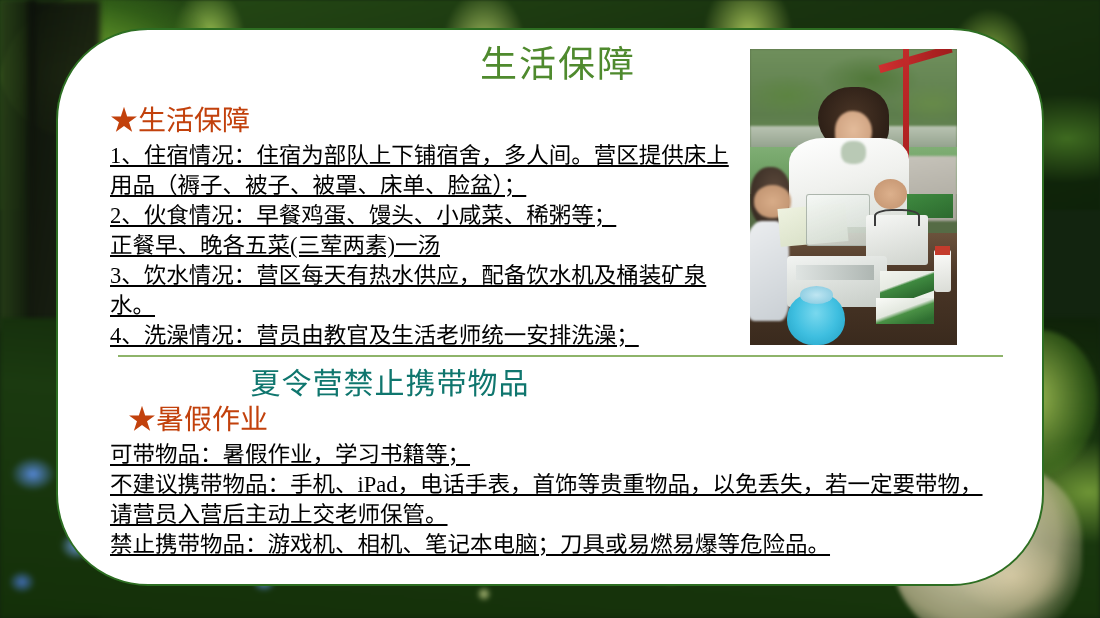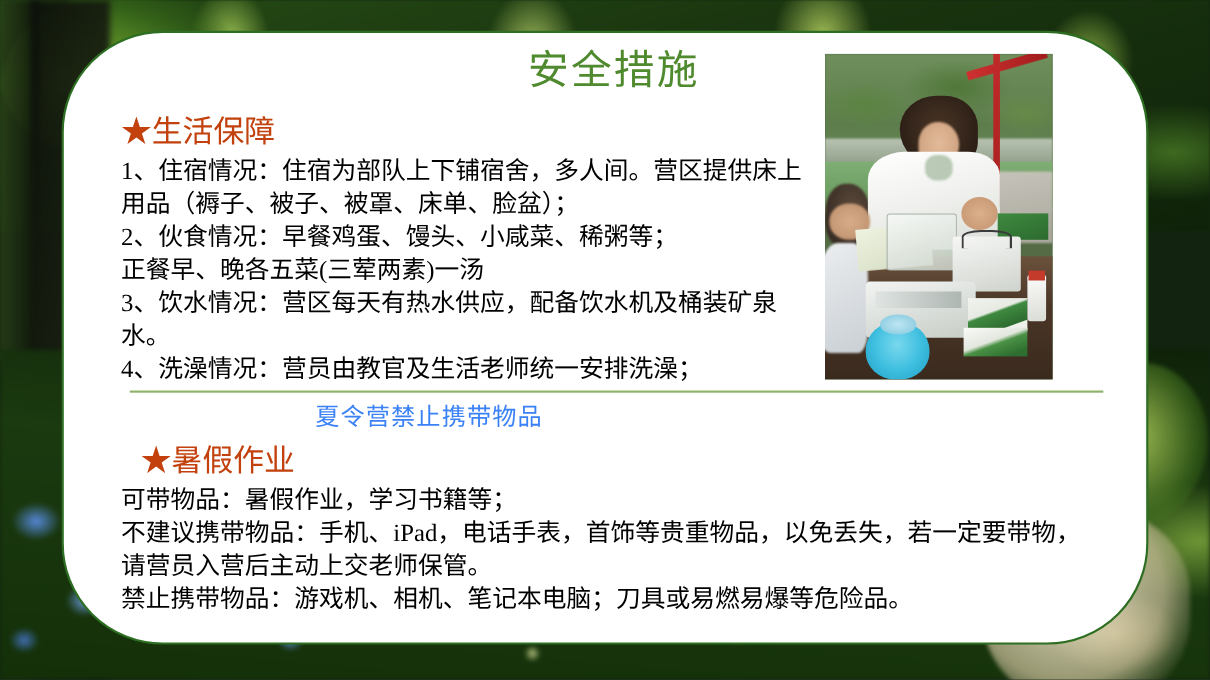--- a/index.html
+++ b/index.html
@@ -341,20 +341,21 @@
   }
 
   
   .body-text {
     position: absolute;
     color: #000000;
     font-family: "Liberation Serif", "DejaVu Serif", serif;
     font-size: 22.5px;
     line-height: 30px;
     white-space: pre-wrap;
+    text-decoration: underline;
   }
   .star-head {
     position: absolute;
     color: #c2410c;
     font-family: "Liberation Serif", "DejaVu Serif", serif;
     font-size: 28px;
     line-height: 1.1;
     white-space: nowrap;
   }
 
@@ -370,23 +371,23 @@
     height: 2px;
     background: #8eb46a;
   }
 
   #sec2-title {
     position: absolute;
     left: 122px;
     top: 337px;
     width: 420px;
     text-align: center;
-    color: #3b82f6;
+    color: #0f766e;
     font-family: "Liberation Serif", "DejaVu Serif", serif;
-    font-size: 22px;
+    font-size: 30px;
     line-height: 1.1;
     letter-spacing: 1px;
     white-space: nowrap;
   }
   #sec2-head { left: 70px; top: 375px; }
   #sec2-body { left: 52px; top: 410px; width: 880px; }
 </style>
 </head>
 <body>
 
@@ -397,21 +398,21 @@
     <div class="bg-leaf-tl"></div>
     <div class="bg-trunk2"></div>
     <div class="bg-trunk"></div>
     <div class="bg-bottom"></div>
     <div class="bg-petal2"></div>
     <div class="bg-petal"></div>
   </div>
 
   <div class="card">
 
-    <div class="slide-title">安全措施</div>
+    <div class="slide-title">生活保障</div>
 
     <div class="photo-frame">
       <div class="photo-inner">
         <div class="ph-hills"></div>
         <div class="ph-water"></div>
         <div class="ph-turf"></div>
         <div class="ph-path"></div>
         <div class="ph-pole-top"></div>
         <div class="ph-pole"></div>
         <div class="ph-child"></div>

